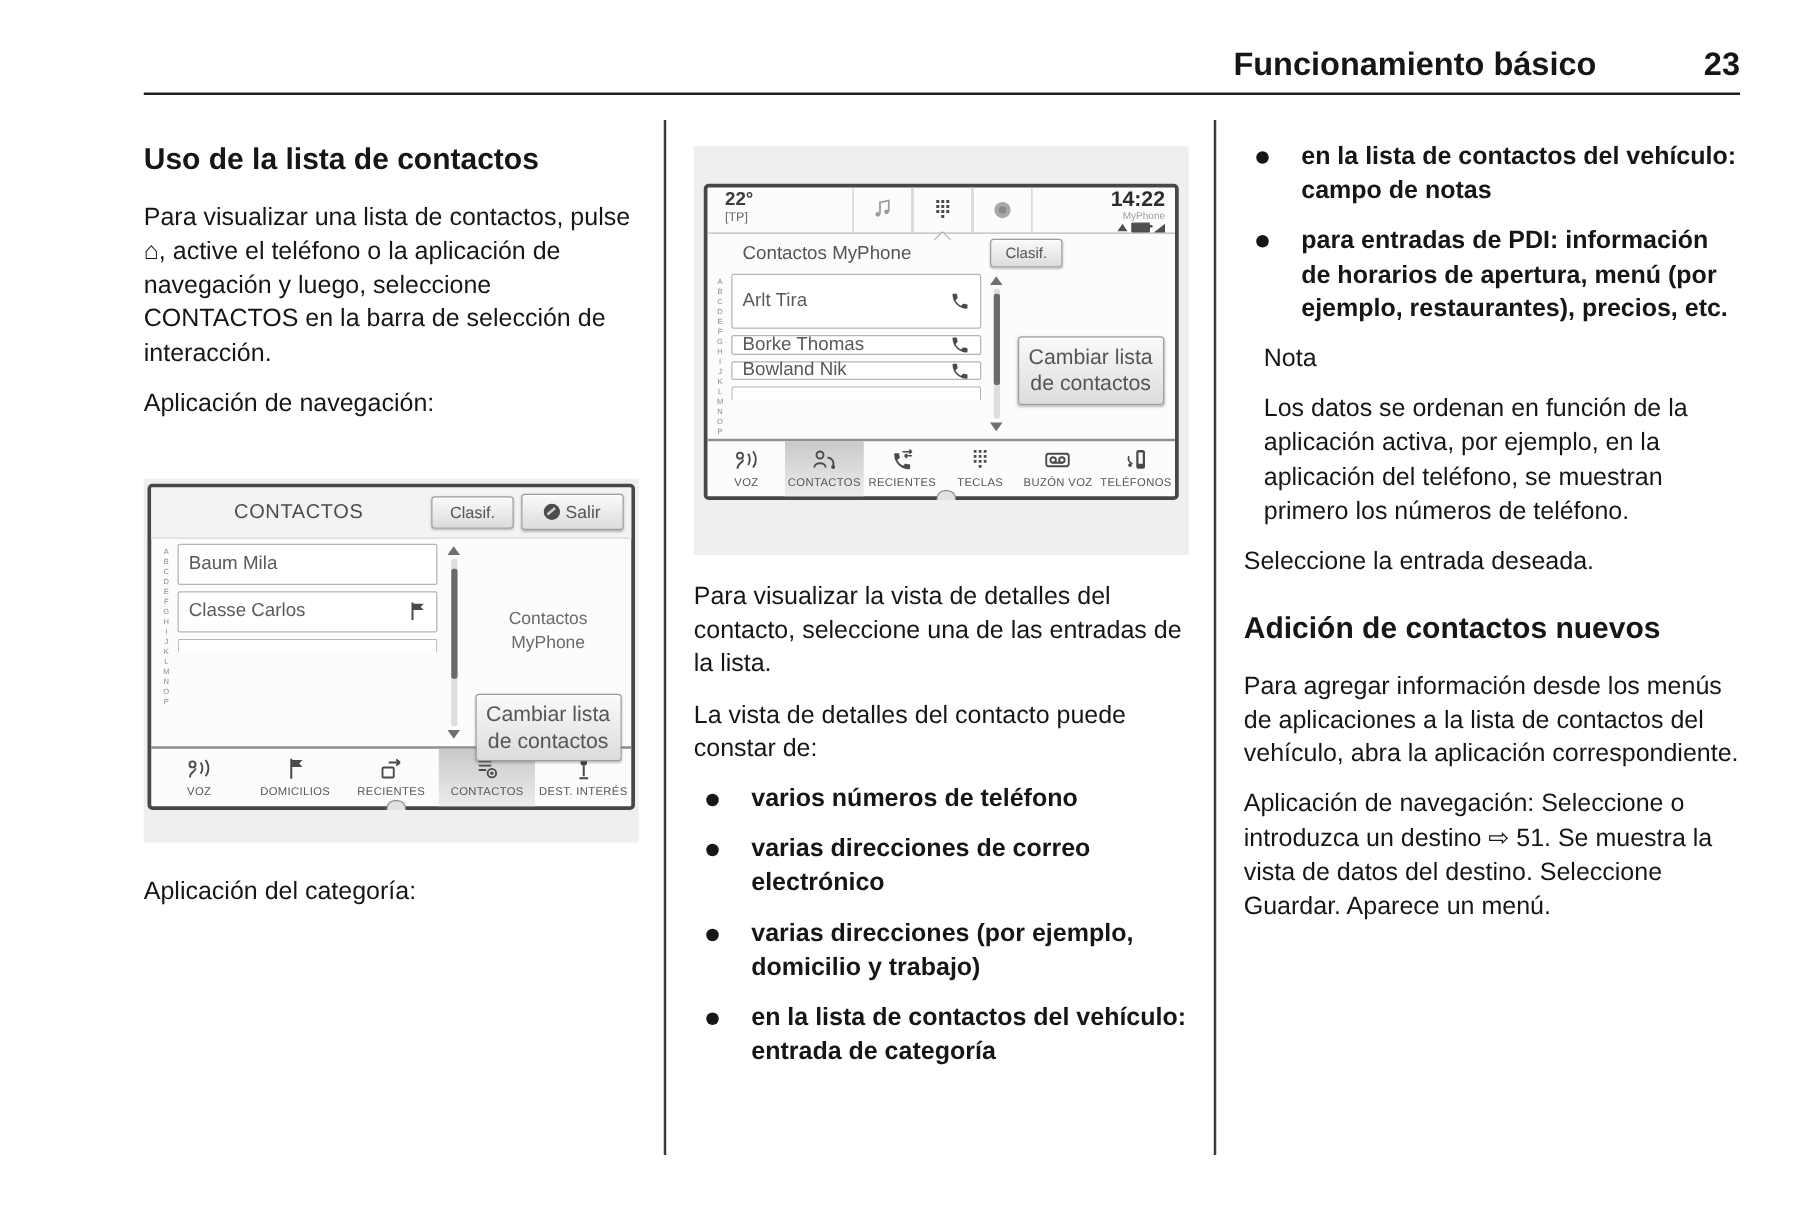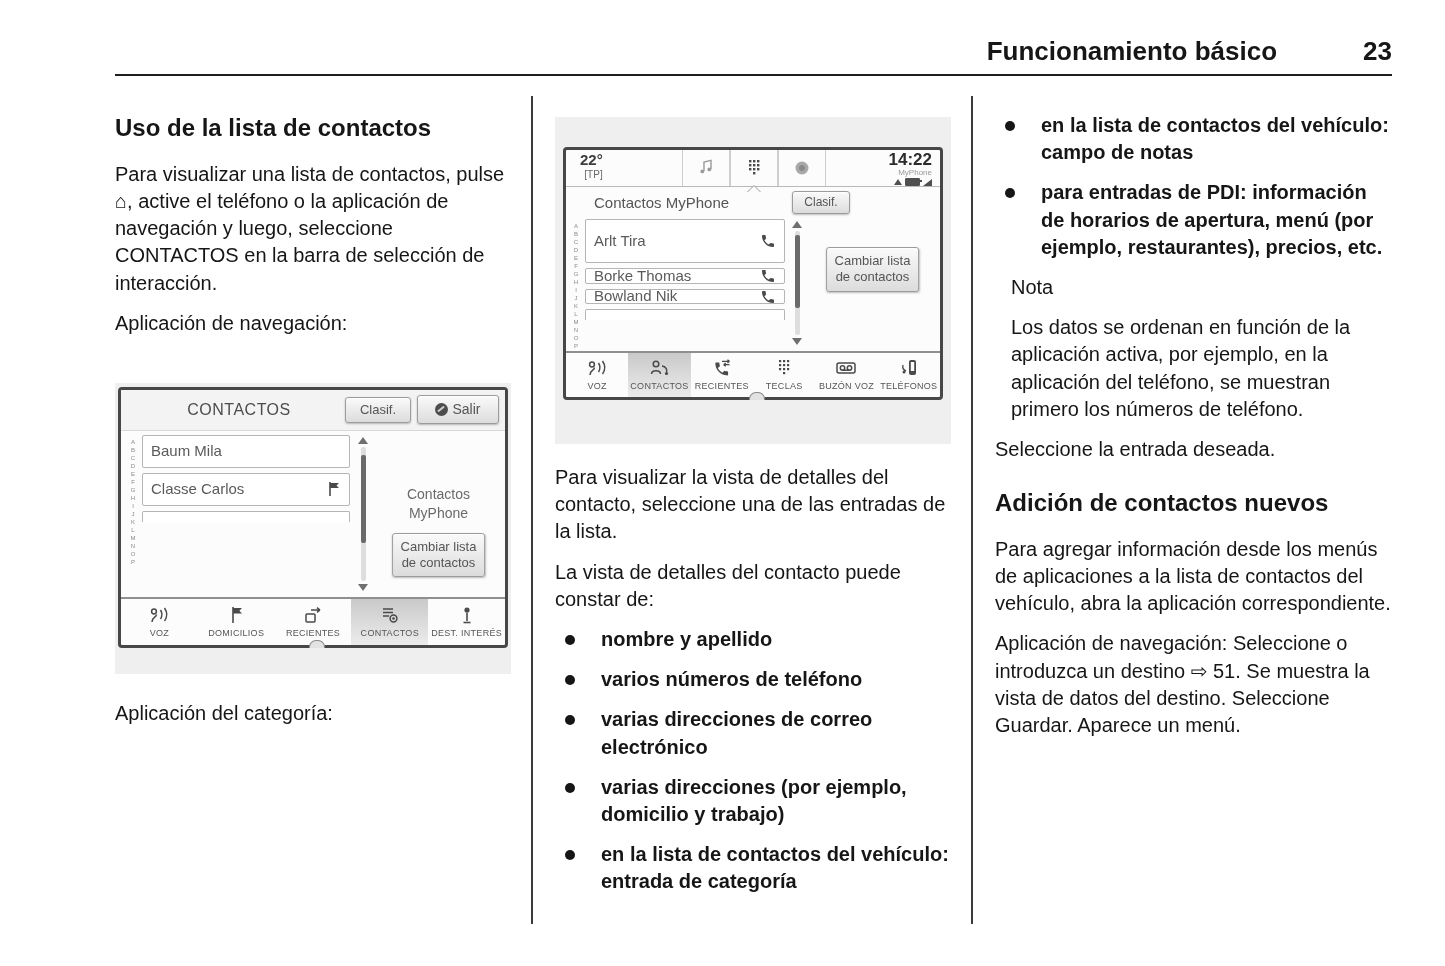--- a/index.html
+++ b/index.html
@@ -55,32 +55,32 @@
   .crow .nm{flex:1;}
   .crow-partial{height:10px;border:1px solid #b5b5b5;border-bottom:none;border-radius:2px 2px 0 0;background:#fff;}
   .sbar{flex:none;width:26px;display:flex;flex-direction:column;align-items:center;padding:2px 0 6px 0;}
   .sarrow{width:0;height:0;border-left:5px solid transparent;border-right:5px solid transparent;}
   .sarrow.up{border-bottom:7px solid #6f6f6f;margin-bottom:3px;}
   .sarrow.down{border-top:7px solid #6f6f6f;margin-top:3px;}
   .strack{flex:1;width:5px;background:#dedede;position:relative;border-radius:2px;}
   .sthumb{position:absolute;left:0;top:6%;width:5px;height:66%;background:#6a6a6a;border-radius:2px;}
   .side-panel{flex:1;position:relative;}
   .side-label{position:absolute;top:50px;left:0;right:0;text-align:center;font-size:14px;color:#6a6a6a;}
-  .chg-btn{position:absolute;left:50%;transform:translateX(-50%);padding:5px 8px;font-size:13px;
-    line-height:1.25;white-space:nowrap;}
+  .chg-btn{position:absolute;left:50%;transform:translateX(-50%);padding:5px 8px;font-size:17px;
+    line-height:1.25;white-space:nowrap;margin-top:22px;}
   .chg-btn1{top:98px;}
   .chg-btn2{top:28px;}
   .scr-tabs{height:46px;border-top:2px solid #8f8f8f;display:flex;}
   .tab{flex:1;display:flex;flex-direction:column;align-items:center;justify-content:center;gap:2px;
     font-size:9px;letter-spacing:.3px;color:#555;white-space:nowrap;}
   .tab.active{background:linear-gradient(#c9c9c9,#ececec);}
   .tab svg{display:block;}
   
   .status{height:36px;border-bottom:1px solid #b9b9b9;position:relative;}
-  .st-left{position:absolute;left:14px;top:2px;line-height:1.1;text-align:right;}
+  .st-left{position:absolute;left:14px;top:2px;line-height:1.1;}
   .st-temp{font-size:15px;font-weight:bold;color:#3c3c3c;}
   .st-tp{font-size:10px;color:#666;}
   .tiles{position:absolute;left:116px;top:0;height:36px;display:flex;}
   .tile{width:46px;border-left:1px solid #cfcfcf;border-right:1px solid #cfcfcf;display:flex;
     align-items:center;justify-content:center;position:relative;}
   .tile.active::after{content:"";position:absolute;left:50%;bottom:-7px;transform:translateX(-50%);
     width:0;height:0;border-left:7px solid transparent;border-right:7px solid transparent;
     border-bottom:7px solid #fcfcfc;filter:drop-shadow(0 -1px 0 #9a9a9a);}
   .st-right{position:absolute;right:8px;top:1px;text-align:right;line-height:1.05;}
   .st-time{font-size:17px;font-weight:bold;color:#2c2c2c;}
@@ -374,24 +374,20 @@
         </div>
       </div>
       <div class="notch"></div>
     </div>
   </div>
 
   <p>Para visualizar la vista de detalles del contacto, seleccione una de las entradas de la lista.</p>
   <p>La vista de detalles del contacto puede constar de:</p>
   <div class="li">
       <span class="dot"></span>
-      <span class="txt">nombre y apellido</span>
-    </div>
-  <div class="li">
-      <span class="dot"></span>
       <span class="txt">varios números de teléfono</span>
     </div>
   <div class="li">
       <span class="dot"></span>
       <span class="txt">varias direcciones de correo electrónico</span>
     </div>
   <div class="li">
       <span class="dot"></span>
       <span class="txt">varias direcciones (por ejemplo, domicilio y trabajo)</span>
     </div>

